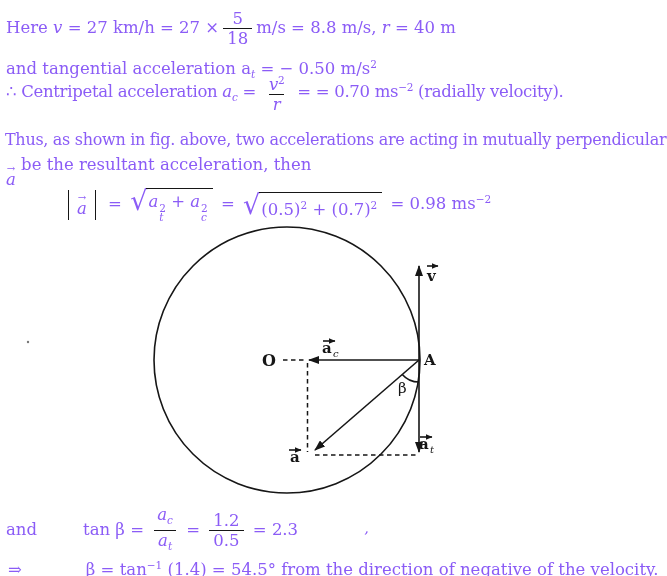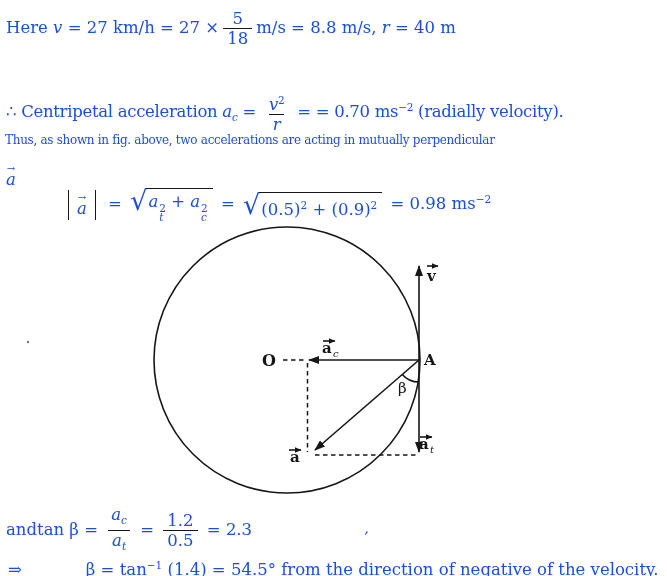--- a/index.html
+++ b/index.html
@@ -1,18 +1,18 @@
 <!DOCTYPE html>
 <html><head>
 <meta charset="utf-8">
 <style>
   html,body{margin:0;padding:0;background:#e8e8e8;}
   .page{
     position:relative;width:667px;height:576px;background:#ffffff;
-    font-family:"DejaVu Serif",serif;color:#1d4ed8;overflow:hidden;
+    font-family:"DejaVu Serif",serif;color:#8b5cf6;overflow:hidden;
   }
   .line{position:absolute;white-space:nowrap;font-size:16.5px;line-height:26px;}
   .it{font-style:italic;}
   .sup{font-size:10.5px;vertical-align:6px;}
   .sub{font-size:10.5px;vertical-align:-4px;font-style:italic;}
   .frac{display:inline-flex;flex-direction:column;align-items:center;
         vertical-align:middle;margin:0 4px;line-height:19px;}
   .frac .num,.frac .den{padding:0 4px;}
   .frac .den{border-top:1.6px solid #161616;}
   .sqrt{display:inline-flex;align-items:flex-start;vertical-align:middle;margin:0 3px;}
@@ -21,71 +21,72 @@
   .ss{display:inline-flex;flex-direction:column;align-items:flex-start;
       font-size:10.5px;line-height:9px;vertical-align:-5px;margin-left:1px;}
   .ss .sb{font-style:italic;}
   .abs{display:inline-flex;justify-content:center;align-items:center;
        border-left:1.8px solid #161616;border-right:1.8px solid #161616;
        padding:4px 8px;margin-right:7px;vertical-align:middle;}
   .vec{display:inline-flex;flex-direction:column;align-items:center;
        vertical-align:-2px;line-height:1;}
   .vec .varr{font-size:10px;line-height:7px;}
   .vec .vlet{font-style:italic;line-height:15px;}
-  .tab1{}
+  .tab1{margin-left:46px;}
   .tab2{margin-left:64px;}
   .tight{letter-spacing:-0.3px;}
   .diagram{position:absolute;left:0;top:218px;width:667px;height:292px;}
   .diagram .stroke{stroke:#161616;stroke-width:1.6;fill:none;}
   .diagram .dash{stroke:#161616;stroke-width:1.5;fill:none;stroke-dasharray:4.5 3.5;}
   .diagram text{font-family:"DejaVu Serif",serif;fill:#161616;}
   .dlab{font-size:15px;font-weight:bold;}
   .dsub{font-size:10px;font-style:italic;}
   .stray{position:absolute;font-size:15px;transform:rotate(12deg);}
 </style>
 </head>
 <body>
 
 <div class="page">
 
   <div class="line" style="top:9px;left:6px"><span>Here </span><span class="it">v</span><span> = 27 km/h = 27 ×</span><span class="frac">
         <span class="num">5</span>
         <span class="den">18</span>
       </span><span>m/s = 8.8 m/s, </span><span class="it">r</span><span> = 40 m</span></div>
 
+  <div class="line" style="top:51px;left:6px"><span>and tangential acceleration a</span><span class="sub">t</span><span> = − 0.50 m/s</span><span class="sup">2</span></div>
 
-  <div class="line tight" style="top:91px;left:6px"><span>∴ Centripetal acceleration </span><span class="it">a</span><span class="sub">c</span><span> = </span><span class="frac">
+  <div class="line tight" style="top:71px;left:6px"><span>∴ Centripetal acceleration </span><span class="it">a</span><span class="sub">c</span><span> = </span><span class="frac">
         <span class="num"><span class="it">v</span><span class="sup">2</span></span>
         <span class="den it">r</span>
       </span><span> = </span><span> = 0.70 ms</span><span class="sup">−2</span><span> (radially velocity).</span></div>
 
-  <div class="line tight" style="top:127px;left:5px;font-size:12px">Thus, as shown in fig. above, two accelerations are acting in mutually perpendicular</div>
+  <div class="line tight" style="top:127px;left:5px;font-size:16px">Thus, as shown in fig. above, two accelerations are acting in mutually perpendicular</div>
 
   <div class="line" style="top:152px;left:6px"><span class="vec">
         <span class="varr">→</span>
         <span class="vlet">a</span>
-      </span></div>
+      </span><span> be the resultant acceleration, then</span></div>
 
   <div class="line" style="top:186px;left:68px"><span class="abs">
         <span class="vec">
           <span class="varr">→</span>
           <span class="vlet">a</span>
         </span>
       </span><span> = </span><span class="sqrt">
         <span class="sign">√</span>
         <span class="rad"><span class="it">a</span><span class="ss">
             <span class="st">2</span>
             <span class="sb">t</span>
           </span><span> + </span><span class="it">a</span><span class="ss">
             <span class="st">2</span>
             <span class="sb">c</span>
           </span></span>
       </span><span> = </span><span class="sqrt">
         <span class="sign">√</span>
-        <span class="rad"><span>(0.5)</span><span class="sup">2</span><span> + </span><span>(0.9)</span><span class="sup">2</span></span>
+        <span class="rad"><span>(0.5)</span><span class="sup">2</span><span> + </span><span>(0.7)</span><span class="sup">2</span></span>
       </span><span> = 0.98 ms</span><span class="sup">−2</span></div>
 
   <svg class="diagram" viewBox="0 218 667 292">
     <defs>
       <marker id="ah" viewBox="0 0 11 8" refX="10" refY="4" markerWidth="11" markerHeight="8" markerUnits="userSpaceOnUse" orient="auto-start-reverse">
         <path d="M0,0 L11,4 L0,8 z" fill="#161616"></path>
       </marker>
       <marker id="ahs" viewBox="0 0 7 6" refX="6.5" refY="3" markerWidth="7" markerHeight="6" markerUnits="userSpaceOnUse" orient="auto-start-reverse">
         <path d="M0,0 L7,3 L0,6 z" fill="#161616"></path>
       </marker>

